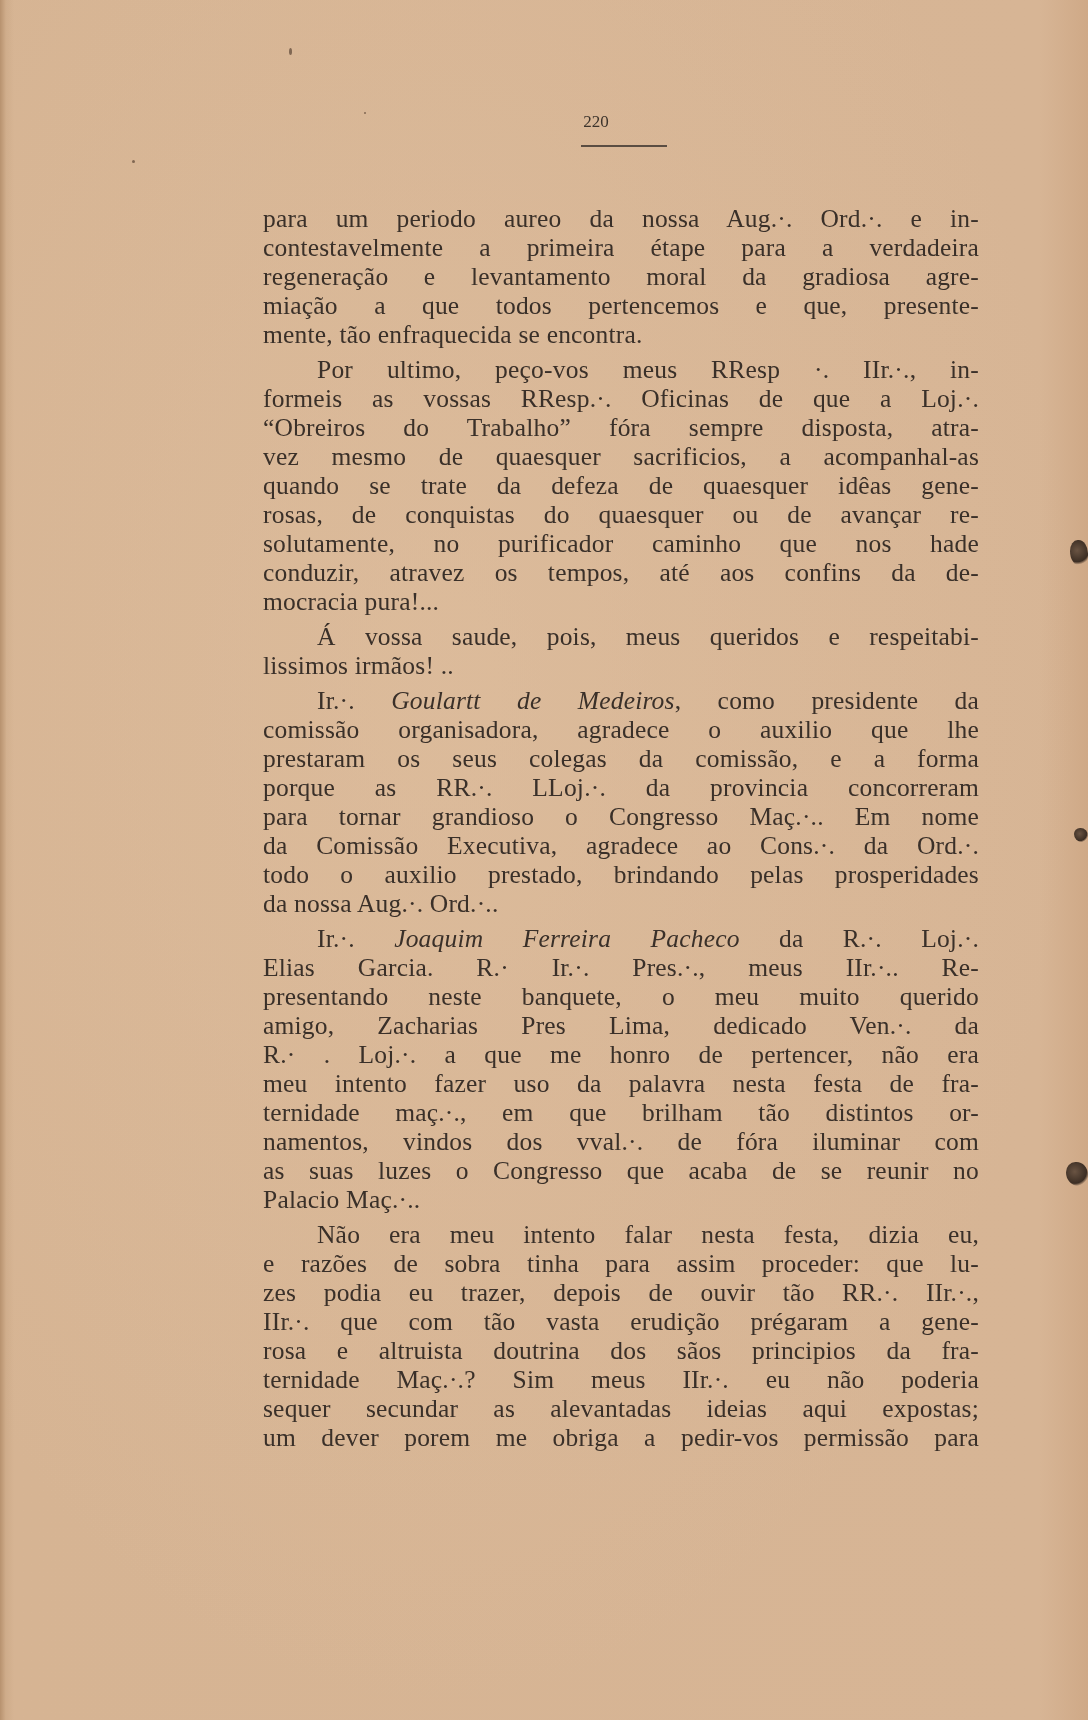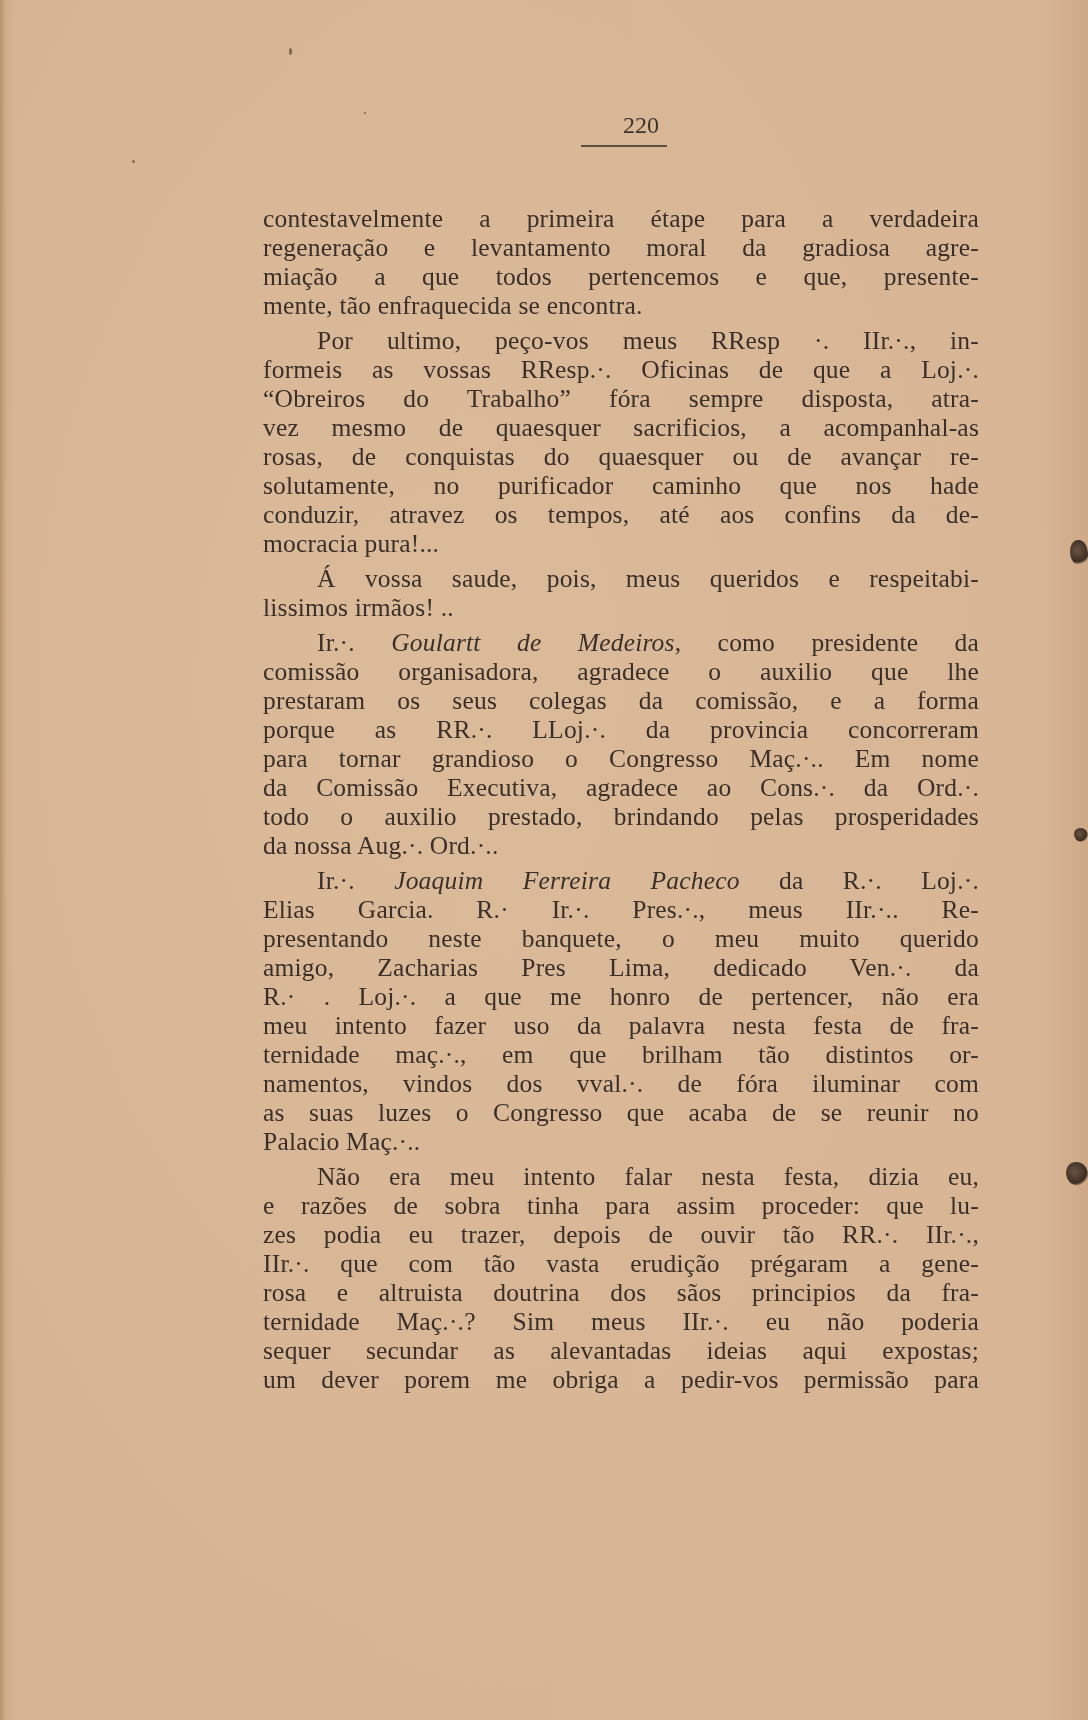--- a/index.html
+++ b/index.html
@@ -24,25 +24,25 @@
         linear-gradient(90deg, #c9a684 0px, #d6b493 14px, #d7b595 1040px, #cfa987 1088px);
     }
     .left-edge {
       position: absolute;
       left: 0; top: 0;
       width: 6px; height: 1720px;
       background: linear-gradient(90deg, #b7926f, #d0ad8b);
     }
     .page-number {
       position: absolute;
-      left: 571px;
+      left: 552px;
       top: 112px;
       width: 88px;
-      text-align: right;
-      font-size: 24px;
+      text-align: center;
+      font-size: 17px;
       letter-spacing: 0px;
       color: #3d342c;
     }
     .page-number-rule {
       position: absolute;
       left: 581px;
       top: 145px;
       width: 86px;
       height: 2px;
       background: #5a4d42;
@@ -92,28 +92,30 @@
   <div class="speck" style="left:132px;top:160px;width:3px;height:3px;"></div>
   <div class="speck" style="left:364px;top:112px;width:2px;height:2px;"></div>
   <div class="blot" style="left:1070px;top:540px;width:18px;height:26px;"></div>
   <div class="blot" style="left:1074px;top:828px;width:14px;height:14px;"></div>
   <div class="blot" style="left:1066px;top:1162px;width:22px;height:24px;"></div>
 
   <div class="page-number">220</div>
   <div class="page-number-rule"></div>
 
   <div class="text-block" id="text-block">
+      <div class="line">para um periodo aureo da nossa Aug.·. Ord.·. e in-</div>
       <div class="line">contestavelmente a primeira étape para a verdadeira</div>
       <div class="line">regeneração e levantamento moral da gradiosa agre-</div>
       <div class="line">miação a que todos pertencemos e que, presente-</div>
       <div class="line last">mente, tão enfraquecida se encontra.</div>
       <div class="line indent">Por ultimo, peço-vos meus RResp ·. IIr.·., in-</div>
       <div class="line">formeis as vossas RResp.·. Oficinas de que a Loj.·.</div>
       <div class="line">“Obreiros do Trabalho” fóra sempre disposta, atra-</div>
       <div class="line">vez mesmo de quaesquer sacrificios, a acompanhal-as</div>
+      <div class="line">quando se trate da defeza de quaesquer idêas gene-</div>
       <div class="line">rosas, de conquistas do quaesquer ou de avançar re-</div>
       <div class="line">solutamente, no purificador caminho que nos hade</div>
       <div class="line">conduzir, atravez os tempos, até aos confins da de-</div>
       <div class="line last">mocracia pura!...</div>
       <div class="line indent">Á vossa saude, pois, meus queridos e respeitabi-</div>
       <div class="line last">lissimos irmãos! ..</div>
       <div class="line indent"><span>Ir.·. </span><span class="italic">Goulartt de Medeiros</span><span>, como presidente da</span></div>
       <div class="line">comissão organisadora, agradece o auxilio que lhe</div>
       <div class="line">prestaram os seus colegas da comissão, e a forma</div>
       <div class="line">porque as RR.·. LLoj.·. da provincia concorreram</div>

